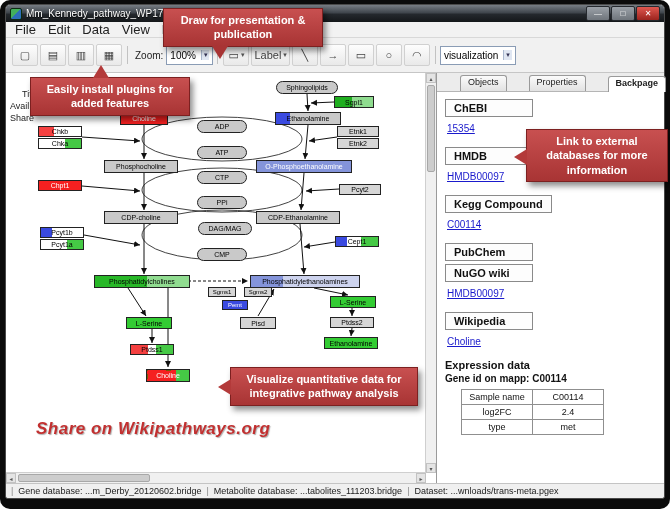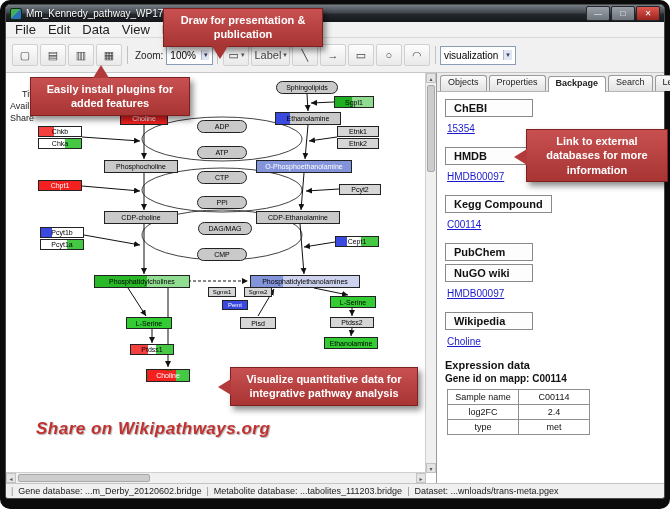--- a/index.html
+++ b/index.html
@@ -42,31 +42,31 @@
   
   .vscroll{position:absolute;right:0;top:0;bottom:10px;width:10px;background:#f0f0f0;border-left:1px solid #cfcfcf;z-index:10;}
   .hscroll{position:absolute;left:0;right:10px;bottom:0;height:10px;background:#f0f0f0;border-top:1px solid #cfcfcf;z-index:10;}
   .scroll-btn{position:absolute;width:10px;height:10px;font-size:6px;color:#555;display:flex;align-items:center;justify-content:center;background:#e4e4e4;border:1px solid #c2c2c2;box-sizing:border-box;}
   .v-thumb{position:absolute;left:1px;right:1px;top:12px;height:85px;background:#cdcdcd;border:1px solid #a8a8a8;border-radius:2px;}
   .h-thumb{position:absolute;top:1px;bottom:1px;left:12px;width:130px;background:#cdcdcd;border:1px solid #a8a8a8;border-radius:2px;}
   
   .sidebar{flex:1;display:flex;flex-direction:column;background:#efefef;min-width:0;}
   .tabs{height:16px;display:flex;gap:2px;padding:2px 0 0 3px;background:#ececec;border-bottom:1px solid #b5b5b5;}
   .tab{font-size:9px;color:#222;padding:1px 7px 0 7px;border:1px solid #9a9a9a;border-bottom:none;
-    background:linear-gradient(#fbfbfb,#e2e2e2);border-radius:3px 3px 0 0;}
+    background:linear-gradient(#fbfbfb,#e2e2e2);border-radius:3px 3px 0 0;margin-left:20px;}
   .tab.active{background:#ffffff;font-weight:bold;position:relative;top:1px;}
   .sb-content{flex:1;background:#ffffff;padding:6px 8px;overflow:hidden;}
   .section{margin-bottom:2px;}
   .sec-header{display:inline-block;border:1px solid #8a8a8a;background:#fdfdfd;font-size:11px;font-weight:bold;
     padding:2px 8px;min-width:70px;color:#111;}
   .sec-value{font-size:10px;margin:6px 0 12px 2px;color:#111;}
   .sec-value.link{color:#1a1acc;text-decoration:underline;cursor:pointer;}
   .expr-title{font-size:11px;font-weight:bold;margin:4px 0 2px 0;color:#111;}
   .gene-line{font-size:10px;font-weight:bold;margin:0 0 5px 0;color:#111;}
-  table.expr{border-collapse:collapse;margin-left:2px;}
+  table.expr{border-collapse:collapse;margin-left:16px;}
   table.expr td{border:1px solid #8f8f8f;padding:2px 6px;font-size:9px;text-align:center;min-width:58px;color:#111;background:#fff;}
   
   .statusbar{height:14px;background:#f0f0f0;border-top:1px solid #c4c4c4;display:flex;align-items:center;
     font-size:9px;color:#222;padding:0 5px;gap:5px;white-space:nowrap;overflow:hidden;border-radius:0 0 3px 3px;}
   .status-sep{color:#888;}
   
   .callout{position:absolute;background:linear-gradient(180deg,#c85050,#a83434);color:#fff;border:1px solid #7c2020;
     font-size:11px;font-weight:bold;text-align:center;padding:4px 6px;line-height:1.3;
     box-shadow:3px 4px 6px rgba(0,0,0,0.45);z-index:60;}
   .callout.draw{left:157px;top:3px;width:146px;}

